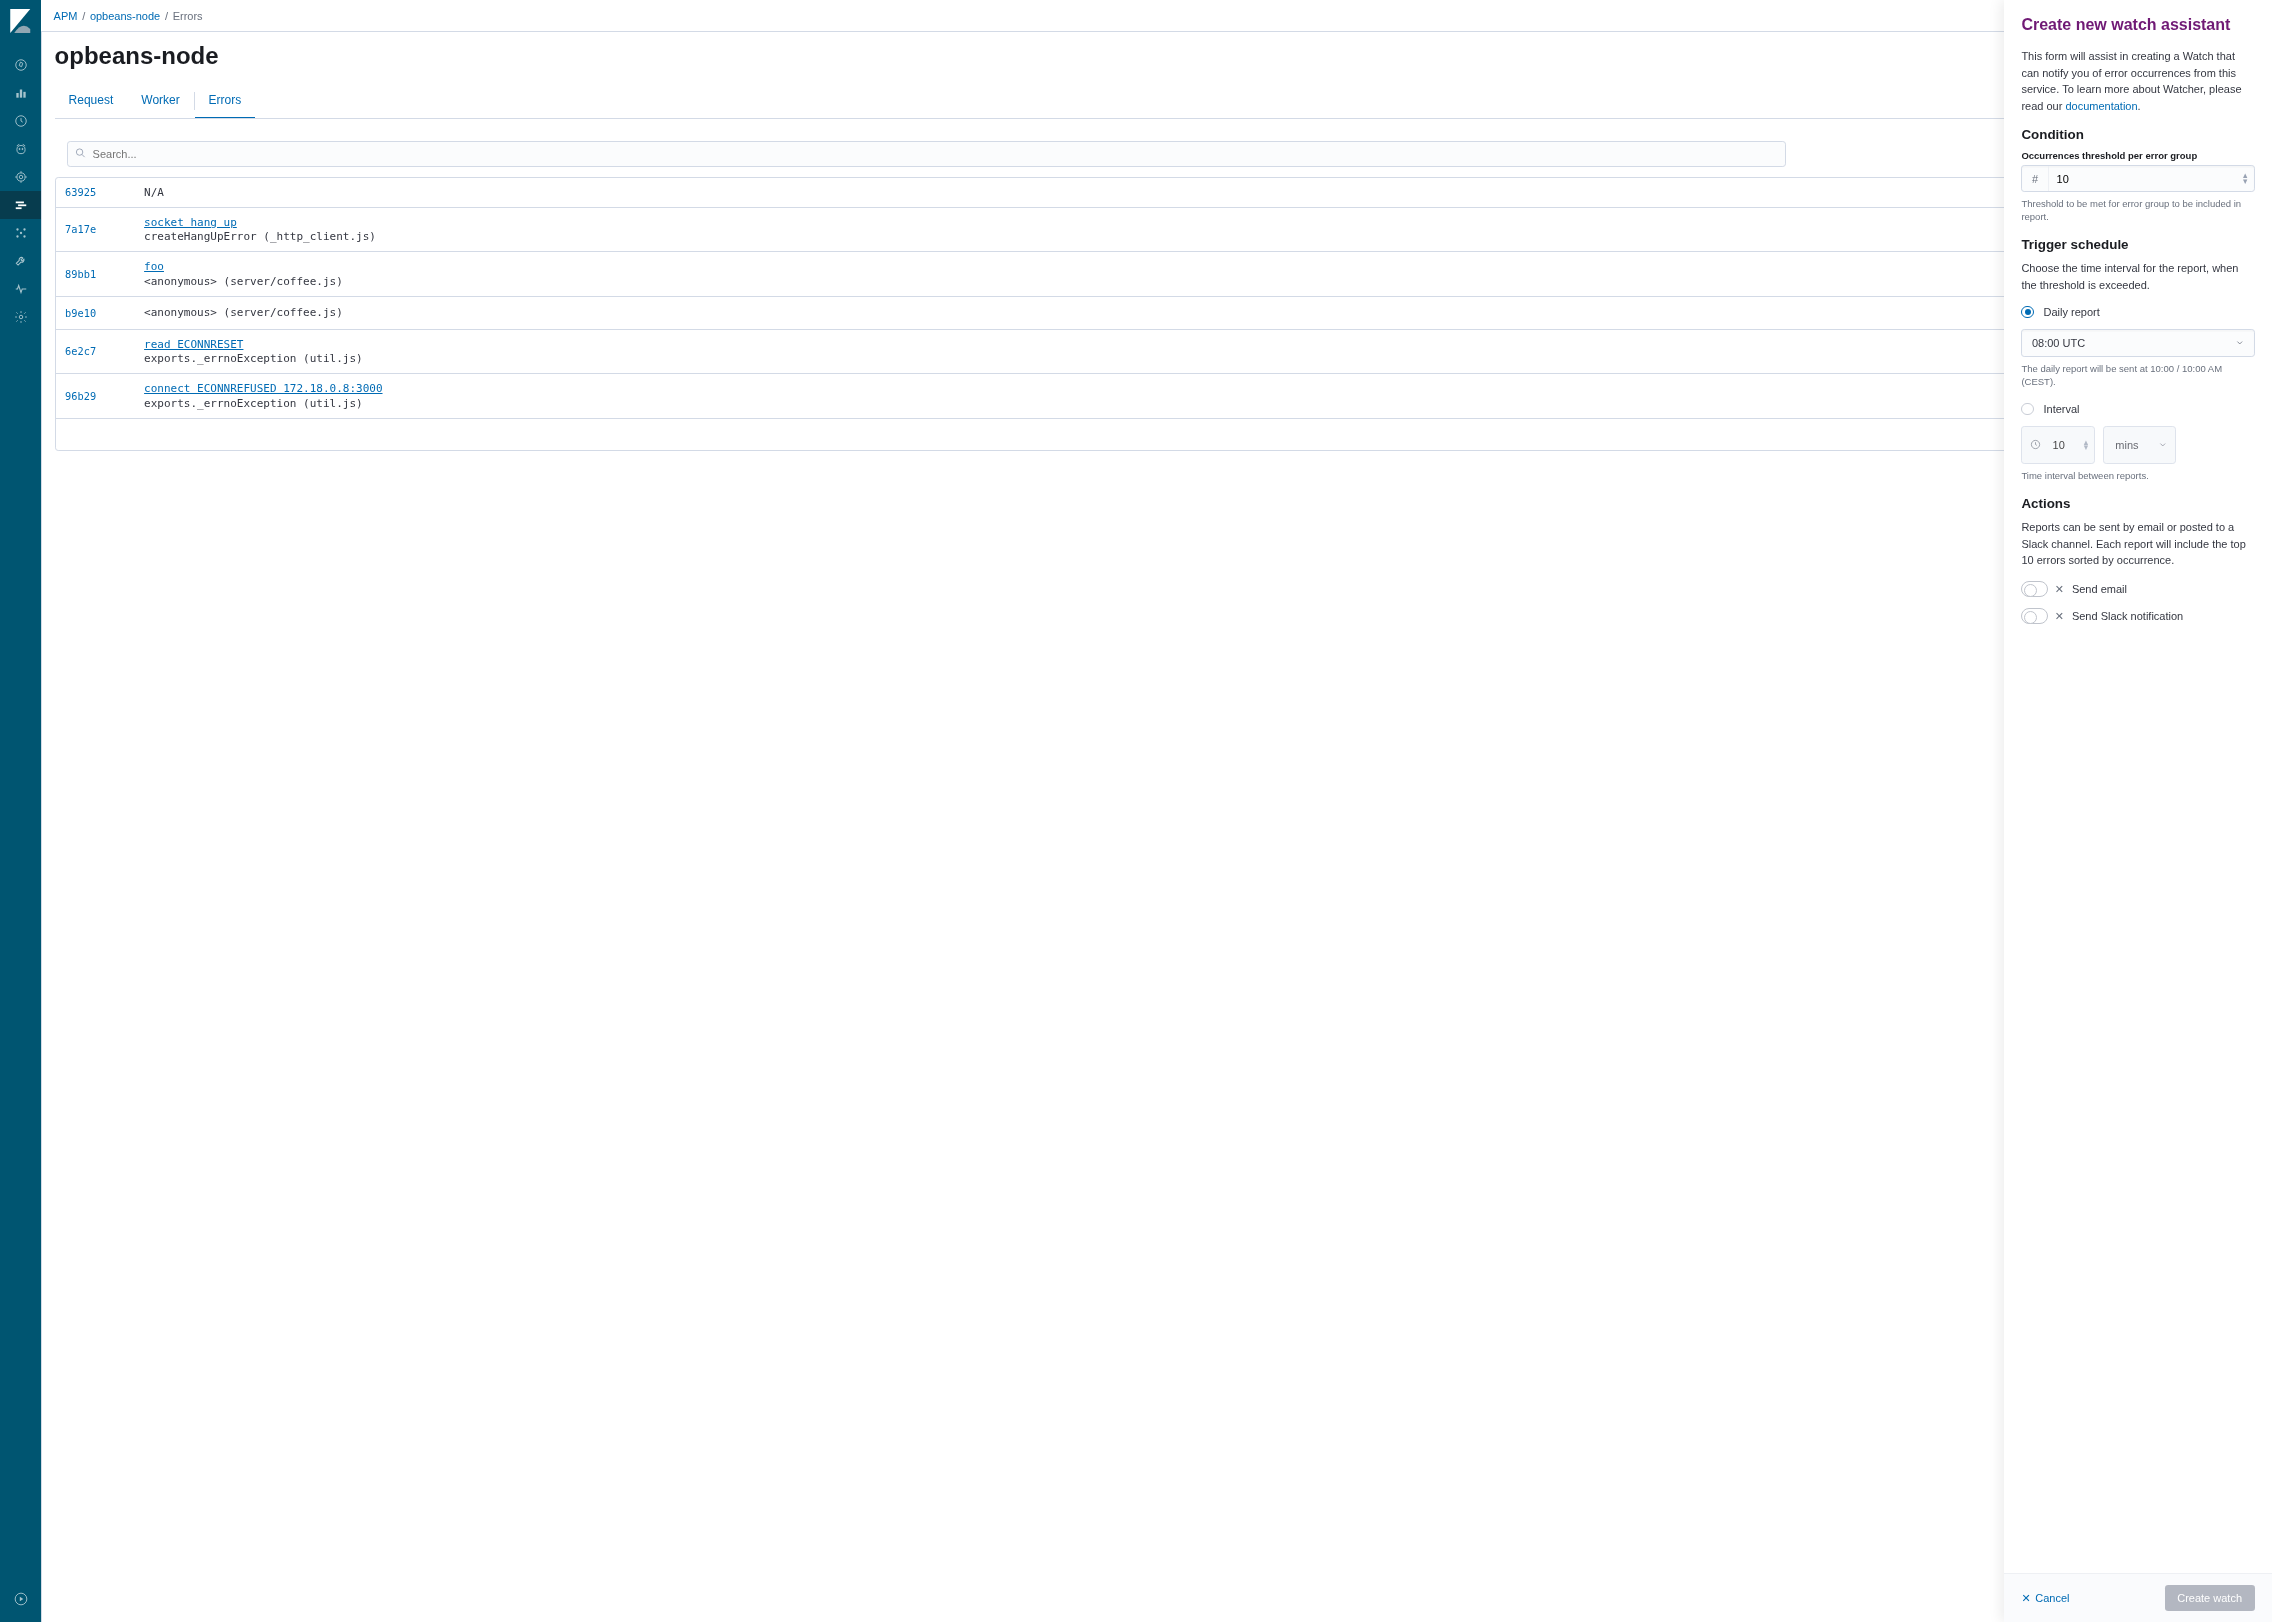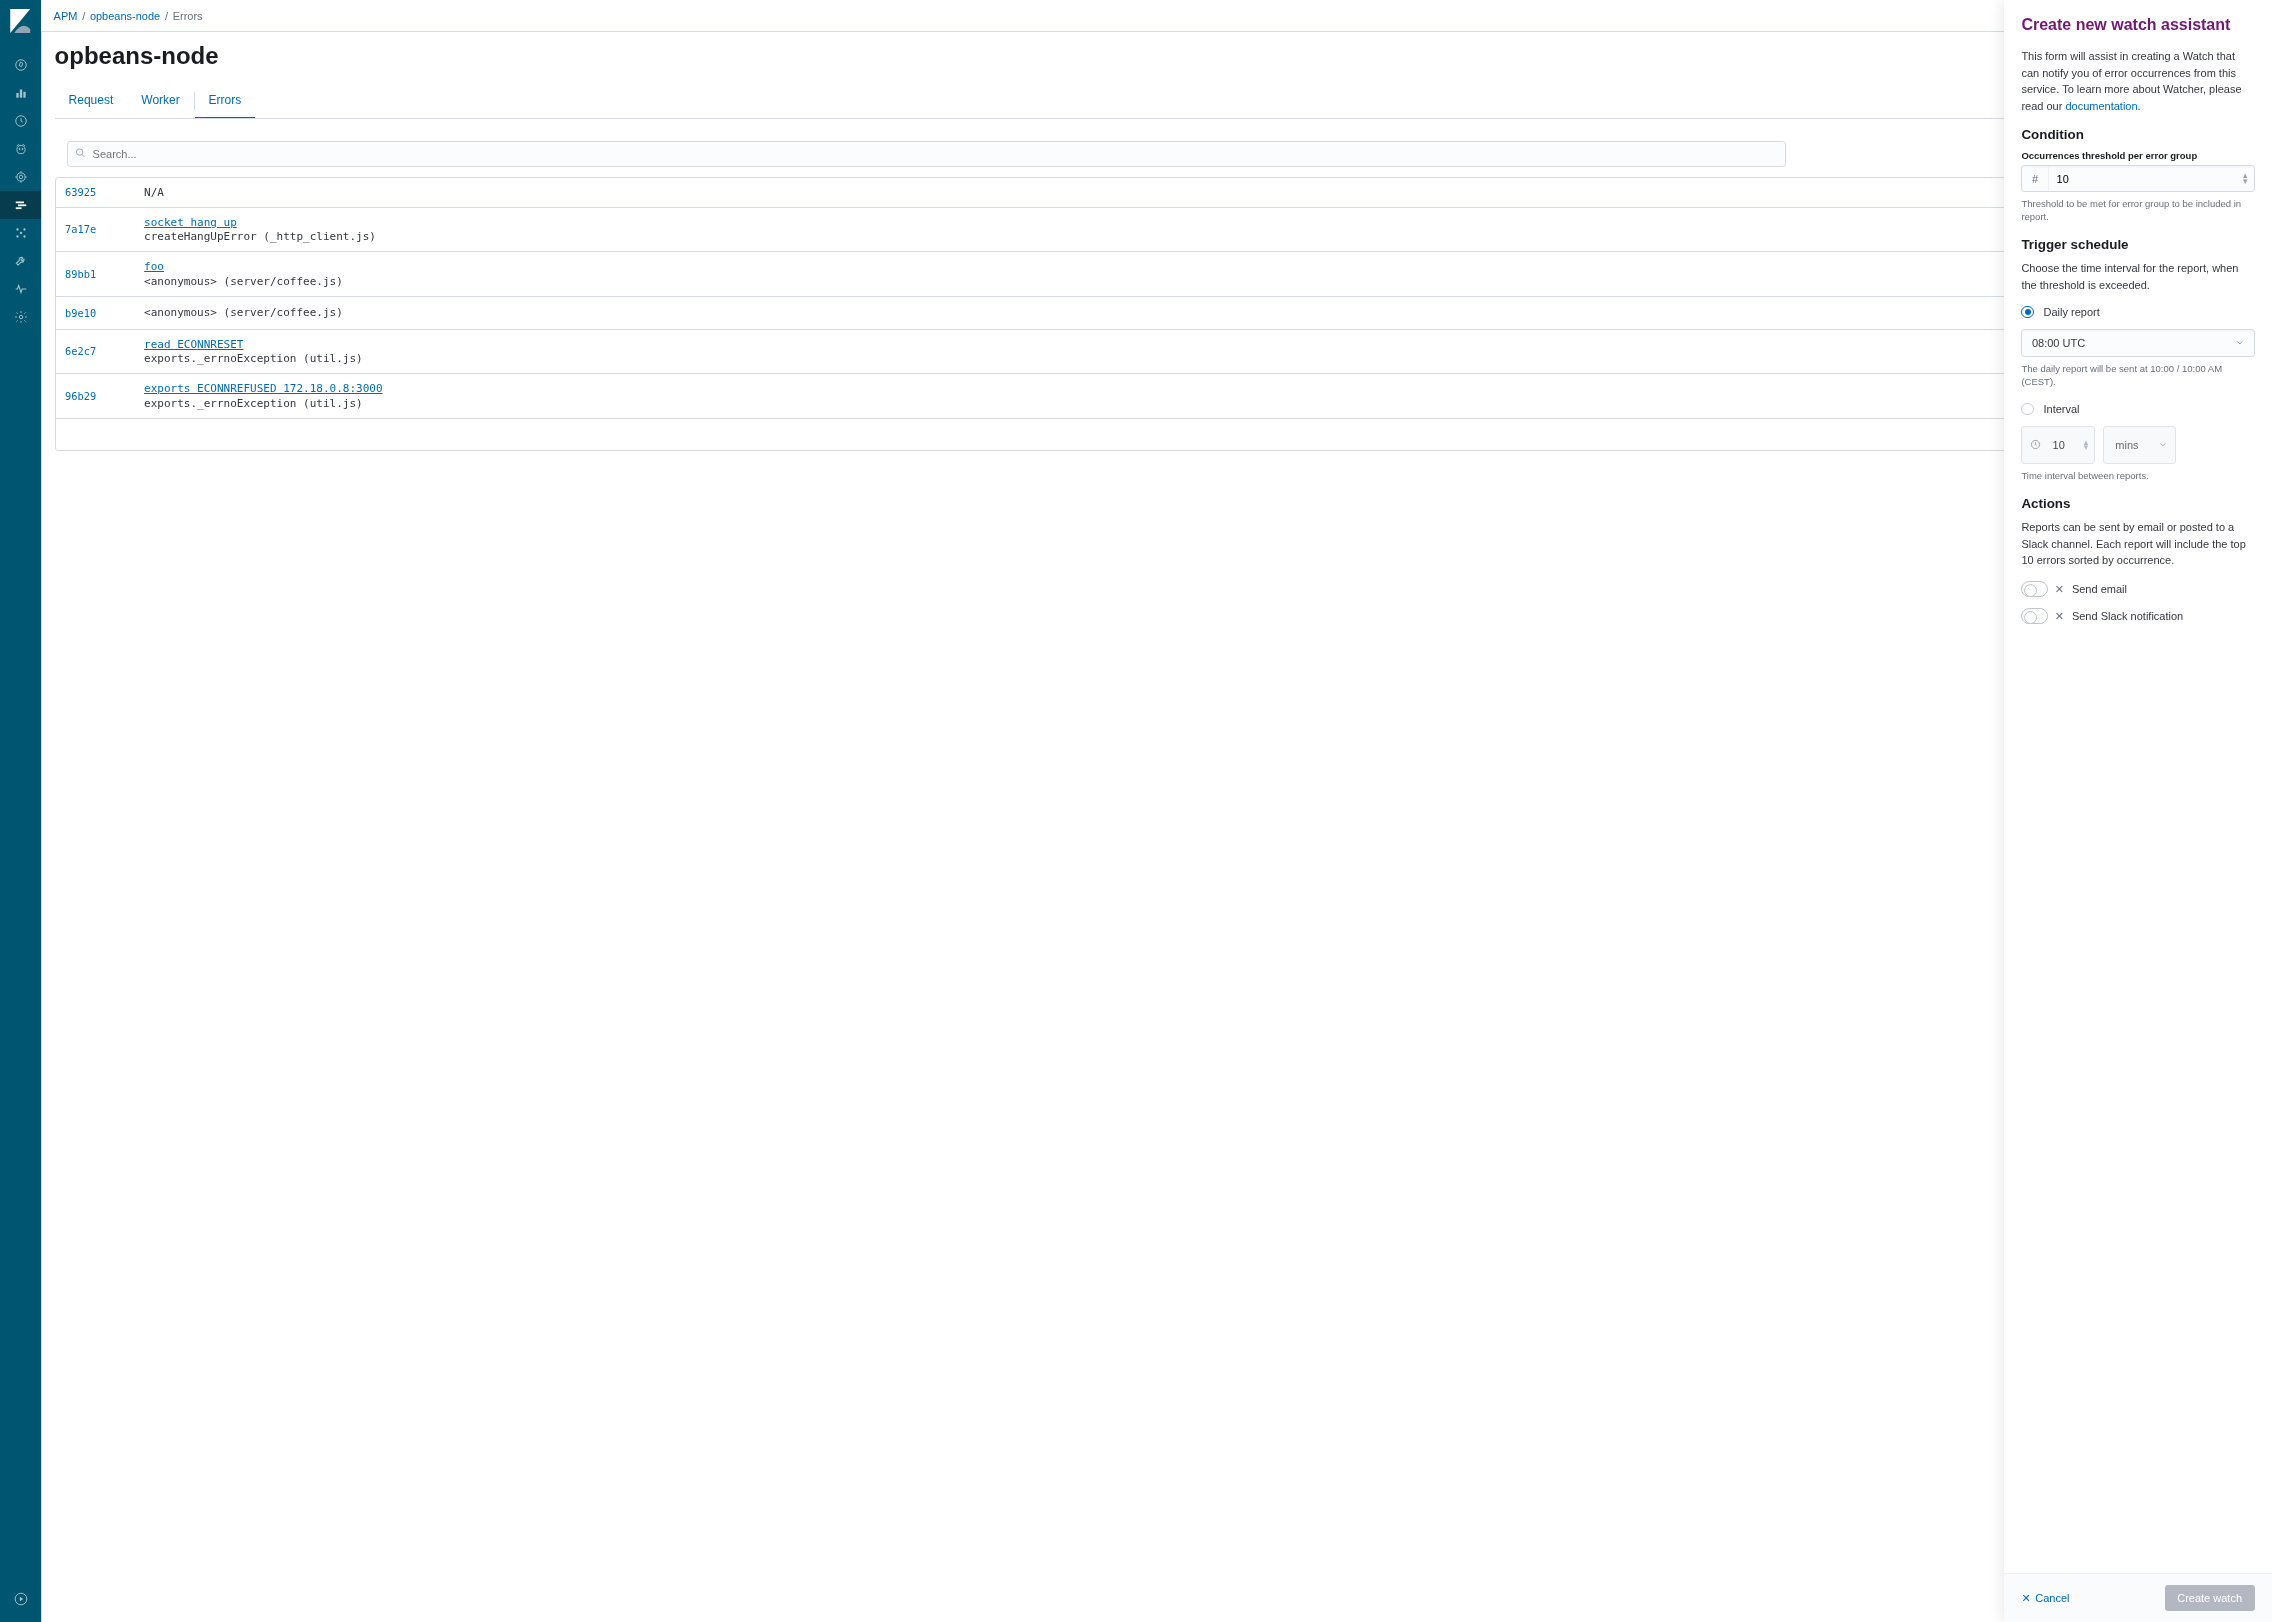--- a/index.html
+++ b/index.html
@@ -488,21 +488,21 @@
       <a href="#" class="err-msg">read ECONNRESET</a>
       <span class="culprit">exports._errnoException (util.js)</span>
     </div>
     <div class="col-badge">
                 <span class="badge">Unhandled</span>
               </div>
             </div>
             <div class="table-row">
     <div class="col-groupid"><a href="#" class="groupid-link">96b29</a></div>
     <div class="col-msg">
-      <a href="#" class="err-msg">exports ECONNREFUSED 172.18.0.8:3000</a>
+      <a href="#" class="err-msg">connect ECONNREFUSED 172.18.0.8:3000</a>
       <span class="culprit">exports._errnoException (util.js)</span>
     </div>
     <div class="col-badge">
                 <span class="badge">Unhandled</span>
               </div>
             </div>
           </div>
         <div class="table-footer"></div>
       </div>
     </div>

